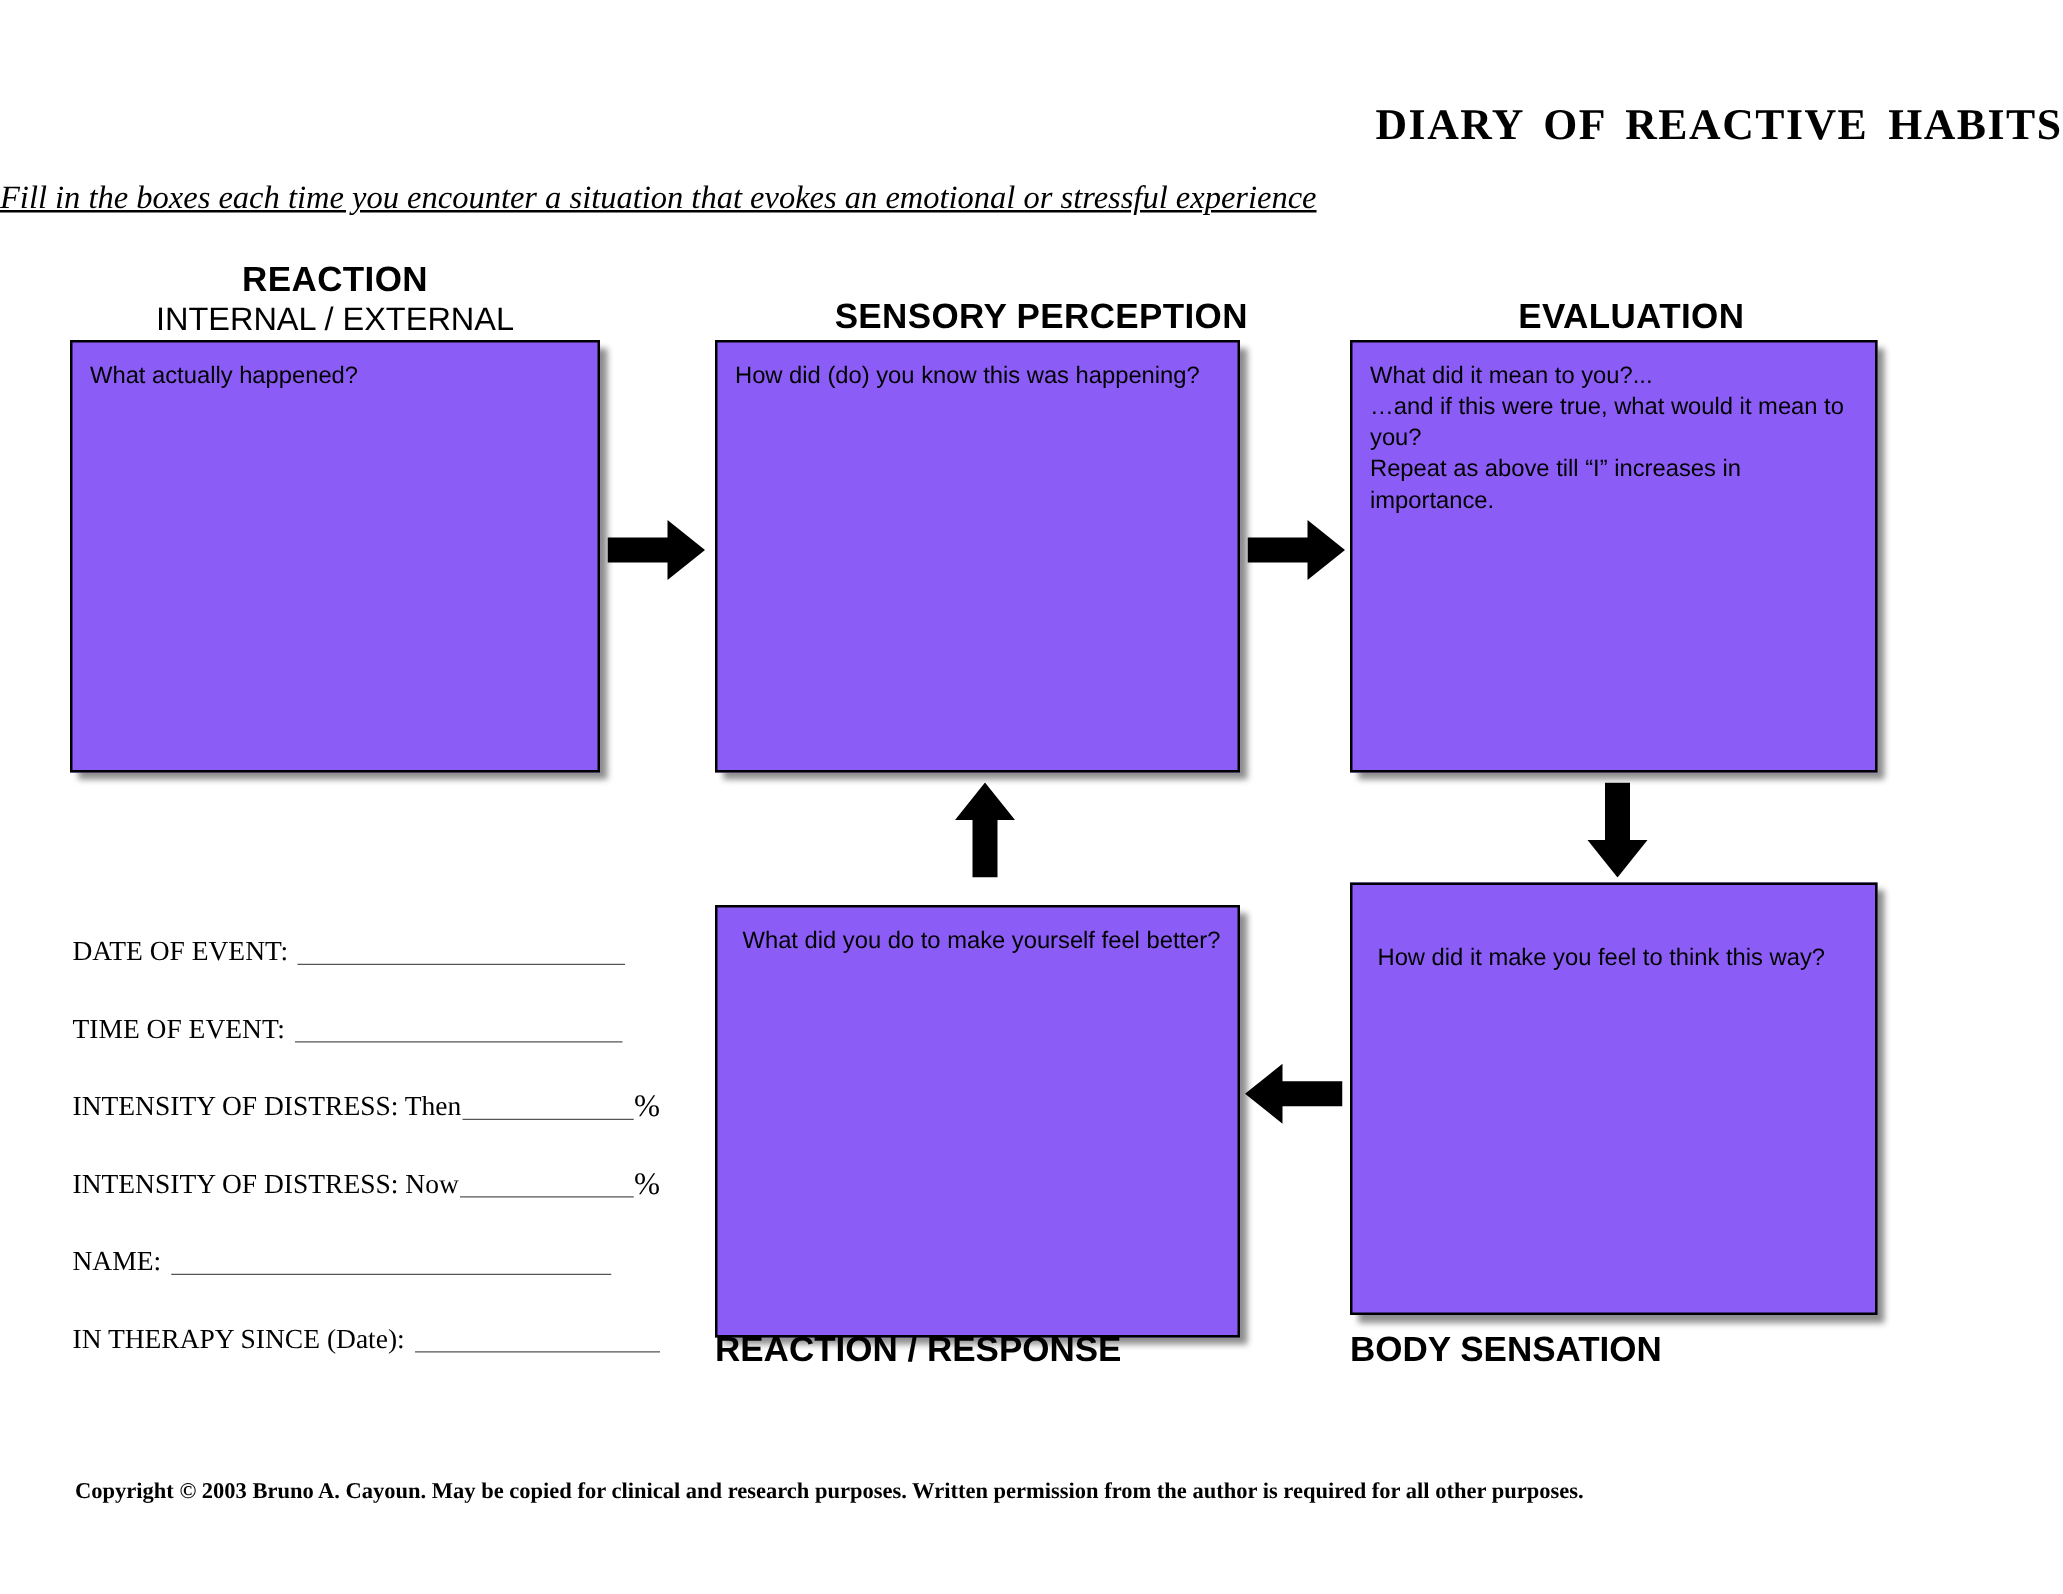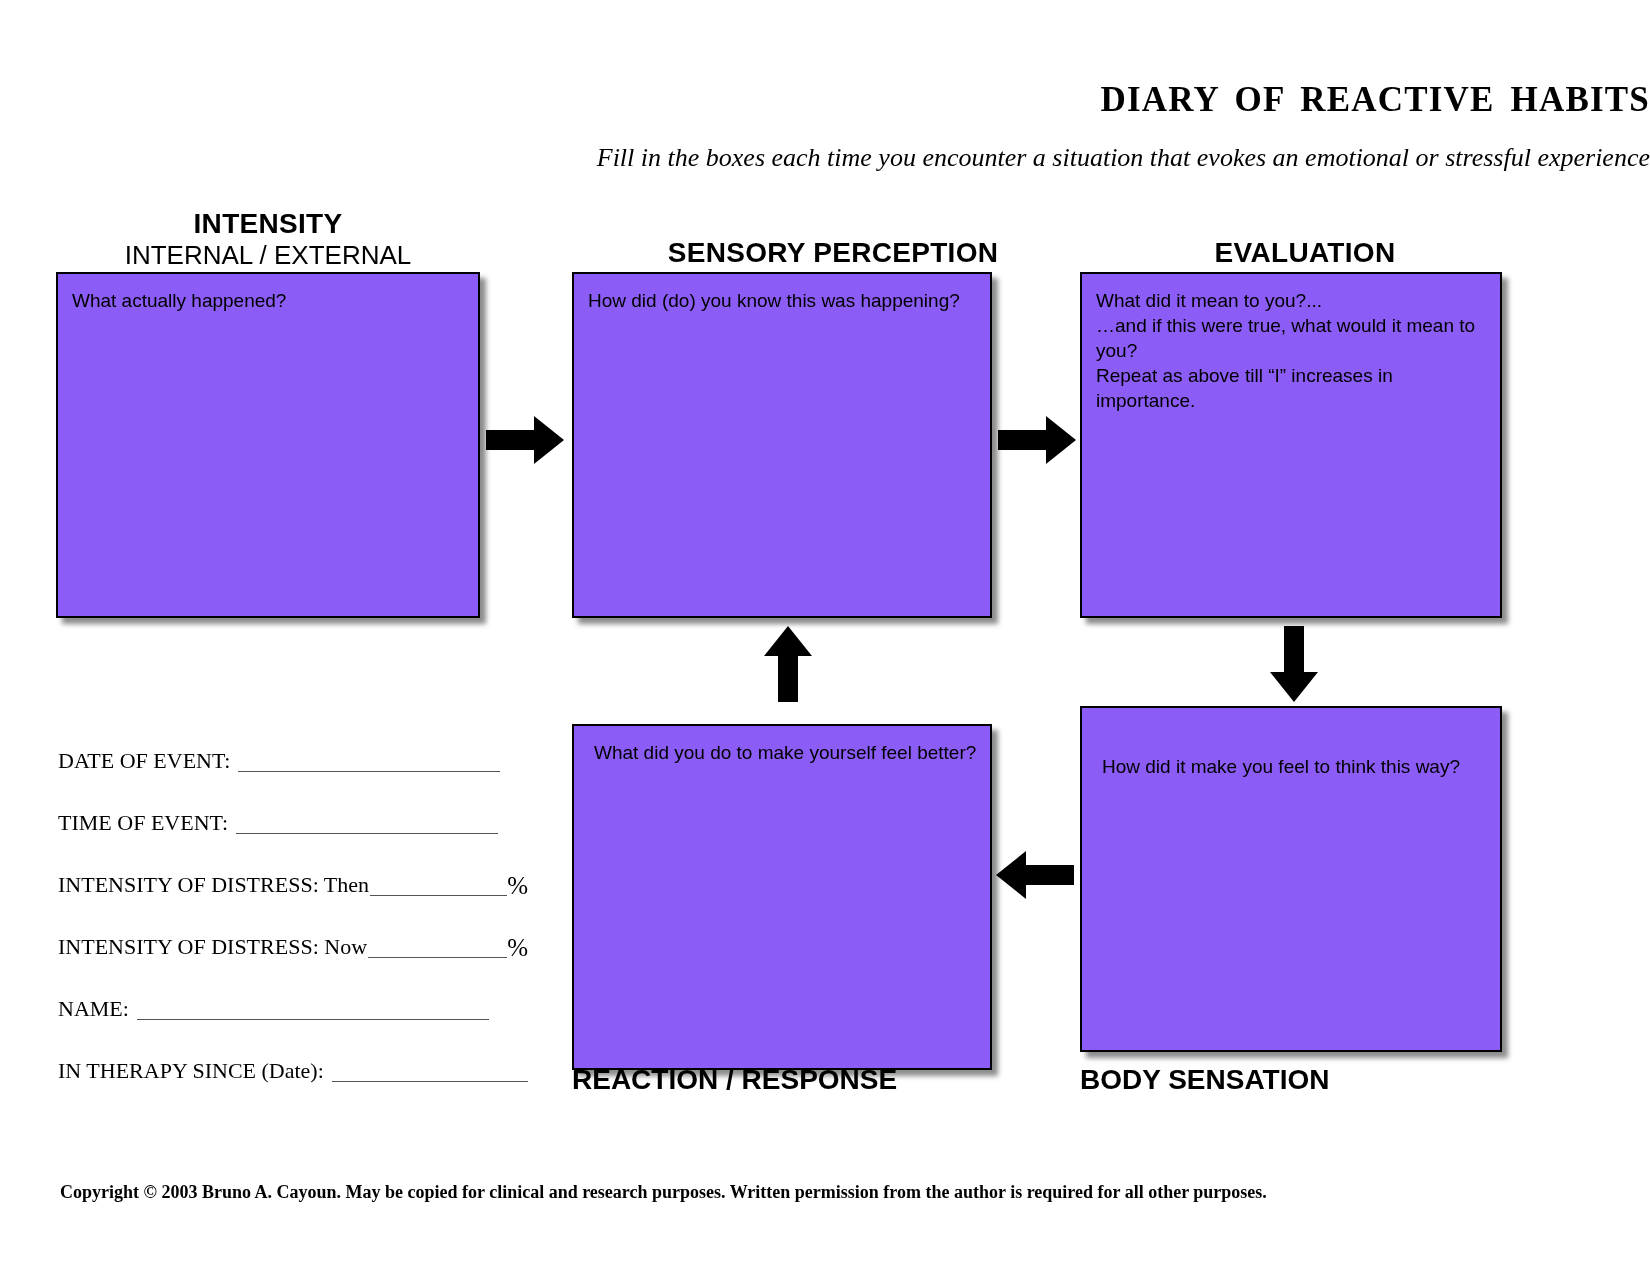--- a/index.html
+++ b/index.html
@@ -32,24 +32,25 @@
     font-weight: bold;
     font-size: 35px;
     letter-spacing: 1.2px;
     word-spacing: 6px;
   }
   .doc-subtitle {
     position: absolute;
     top: 143px;
     left: 0;
     width: 1650px;
-    text-align: right;
+    text-align: left;
     font-family: "Liberation Serif", "DejaVu Serif", serif;
     font-style: italic;
     font-size: 26px;
+    text-decoration: underline;
   }
 
   
   .col-head {
     position: absolute;
     text-align: center;
     font-family: "Liberation Sans", "DejaVu Sans", sans-serif;
     font-weight: bold;
     font-size: 28px;
     letter-spacing: 0.3px;
@@ -135,21 +136,21 @@
   }
 </style>
 </head>
 <body>
 
 <div class="page">
 
   <div class="doc-title">DIARY OF  REACTIVE  HABITS</div>
   <div class="doc-subtitle">Fill in the boxes each time you encounter a situation that evokes an emotional or stressful experience</div>
 
-  <div class="col-head" style="top:208px; left:58px; width:420px;">INTENSITY</div>
+  <div class="col-head" style="top:208px; left:58px; width:420px;">REACTION</div>
   <div class="col-subhead" style="top:240px; left:58px; width:420px;">INTERNAL / EXTERNAL</div>
 
   <div class="col-head" style="top:237px; left:608px; width:450px;">SENSORY PERCEPTION</div>
 
   <div class="col-head" style="top:237px; left:1080px; width:450px;">EVALUATION</div>
 
   <div class="dbox" style="left:56px; top:272px; width:424px; height:346px;">
     <div class="prompt">What actually happened?</div>
   </div>
 

